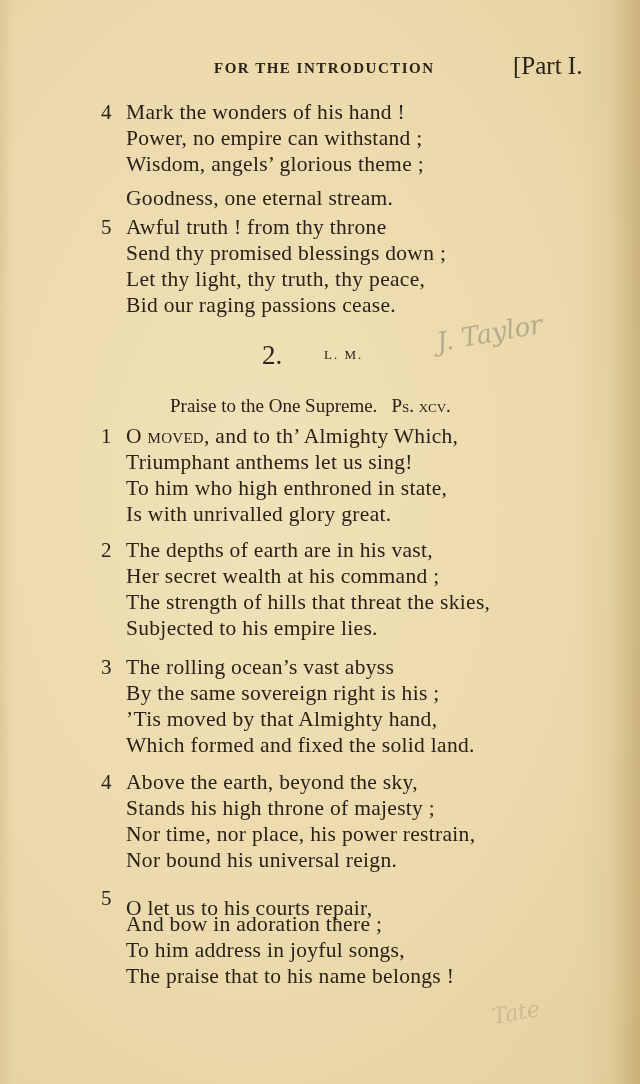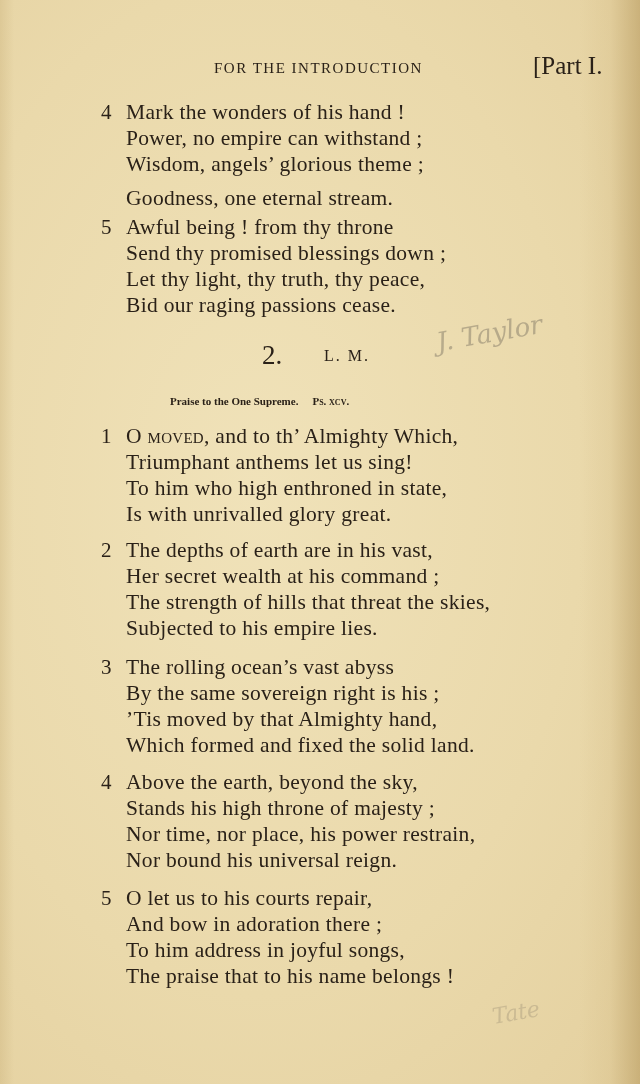--- a/index.html
+++ b/index.html
@@ -15,47 +15,47 @@
       background:
         linear-gradient(to right, rgba(200,175,120,0.35) 0px, rgba(236,220,176,0) 14px),
         linear-gradient(to left, rgba(180,150,90,0.55) 0px, rgba(210,185,130,0.25) 30px, rgba(236,220,176,0) 60px),
         radial-gradient(ellipse at 40% 45%, #f0e2b9 0%, #ead9ab 60%, #e4d09f 100%);
     }
     .header {
       position: absolute; top: 52px; left: 0; width: 640px; height: 34px;
     }
     .running-head {
       position: absolute; left: 214px; top: 8px;
-      font-size: 15px; letter-spacing: 1.5px; font-weight: normal;
+      font-size: 15px; letter-spacing: 1.5px; font-weight: bold;
       font-variant: small-caps; text-transform: uppercase;
       color: #2a2118;
     }
     .part-label {
       position: absolute; left: 513px; top: 0px;
-      font-size: 25px; color: #2a2118; margin-left: 20px;
+      font-size: 25px; color: #2a2118;
     }
     .verse {
       position: absolute; left: 0; width: 640px;
     }
     .verse .num {
       position: absolute; left: 101px; top: 0;
       font-size: 21px;
     }
     .verse .line {
       position: absolute; left: 126px;
       font-size: 21.5px; white-space: nowrap; letter-spacing: 0.3px;
     }
     .hymn-heading {
       position: absolute; top: 340px; left: 0; width: 640px; height: 34px;
     }
     .hymn-number { position: absolute; left: 262px; top: 0; font-size: 27px; }
-    .hymn-meter { position: absolute; left: 324px; top: 7px; font-size: 16px; letter-spacing: 2px; font-variant: small-caps; }
+    .hymn-meter { position: absolute; left: 324px; top: 7px; font-size: 13px; letter-spacing: 2px; font-variant: small-caps; }
     .hymn-subtitle {
       position: absolute; top: 395px; left: 170px;
-      font-size: 11px; white-space: nowrap; font-weight: bold;
+      font-size: 19px; white-space: nowrap;
     }
     .hymn-subtitle .ref { margin-left: 14px; }
     .pencil {
       position: absolute; font-family: "DejaVu Serif", serif; font-style: italic;
       color: rgba(120,110,95,0.45); transform: rotate(-10deg);
     }
     .sc { font-variant: small-caps; }
   </style>
 </head>
 <body>
@@ -70,21 +70,21 @@
   <div class="verse" style="top:100px;">
     <span class="num">4</span>
     <span class="line" style="top:0px">Mark the wonders of his hand !</span>
     <span class="line" style="top:26px">Power, no empire can withstand ;</span>
     <span class="line" style="top:52px">Wisdom, angels’ glorious theme ;</span>
     <span class="line" style="top:86px">Goodness, one eternal stream.</span>
   </div>
 
   <div class="verse" style="top:215px;">
     <span class="num">5</span>
-    <span class="line" style="top:0px">Awful being !  from thy throne</span>
+    <span class="line" style="top:0px">Awful truth !  from thy throne</span>
     <span class="line" style="top:26px">Send thy promised blessings down ;</span>
     <span class="line" style="top:52px">Let thy light, thy truth, thy peace,</span>
     <span class="line" style="top:78px">Bid our raging passions cease.</span>
   </div>
 
   <span class="pencil" style="left:436px; top:318px; font-size:26px;">J. Taylor</span>
 
   <div class="hymn-heading">
     <span class="hymn-number">2.</span>
     <span class="hymn-meter">L. M.</span>
@@ -121,21 +121,21 @@
   <div class="verse" style="top:770px;">
     <span class="num">4</span>
     <span class="line" style="top:0px">Above the earth, beyond the sky,</span>
     <span class="line" style="top:26px">Stands his high throne of majesty ;</span>
     <span class="line" style="top:52px">Nor time, nor place, his power restrain,</span>
     <span class="line" style="top:78px">Nor bound his universal reign.</span>
   </div>
 
   <div class="verse" style="top:886px;">
     <span class="num">5</span>
-    <span class="line" style="top:0px">O let us to his courts repair,</span>
+    <span class="line" style="top:10px">O let us to his courts repair,</span>
     <span class="line" style="top:26px">And bow in adoration there ;</span>
     <span class="line" style="top:52px">To him address in joyful songs,</span>
     <span class="line" style="top:78px">The praise that to his name belongs !</span>
   </div>
 
   <span class="pencil" style="left:492px; top:1000px; font-size:22px; color:rgba(130,120,100,0.28);">Tate</span>
 
 </div>
 
 </body></html>

